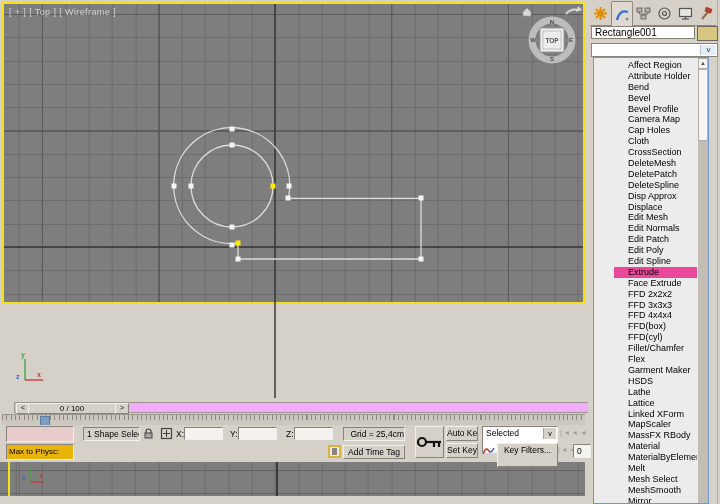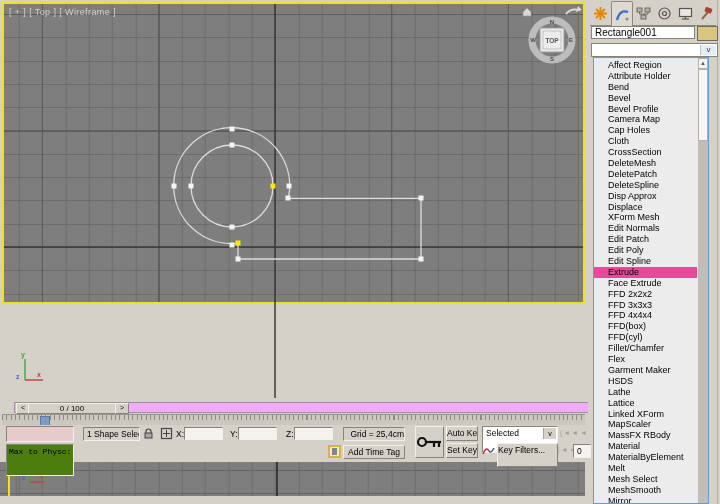--- a/index.html
+++ b/index.html
@@ -38,55 +38,55 @@
   .trackbar .ticks{position:absolute;left:0;top:0;width:100%;height:5px;
     background:repeating-linear-gradient(to right,#8f8b83 0 1px,transparent 1px 4.35px);}
   .trackbar .marker{position:absolute;left:38px;top:1px;width:8px;height:8px;background:#7d9cc2;border:1px solid #5a7aa0;}
   
   .statusbar{position:absolute;left:0;top:425px;width:593px;height:37px;background:#d5d1c9;font-size:8.5px;}
   .sunken{border:1px solid;border-color:#87837b #f2f0ea #f2f0ea #87837b;box-sizing:border-box;}
   .raised{border:1px solid;border-color:#f2f0ea #87837b #87837b #f2f0ea;box-sizing:border-box;background:#d5d1c9;}
   .field{background:#f4f3f0;border:1px solid;border-color:#87837b #f2f0ea #f2f0ea #87837b;box-sizing:border-box;}
   .sb{position:absolute;overflow:hidden;white-space:nowrap;}
   .listener-pink{left:6px;top:1px;width:68px;height:16px;background:#e6cbca;}
-  .listener-white{left:6px;top:19px;width:68px;height:32px;background:#4d7c0f;
-    font-family:Liberation Mono, monospace;font-size:8px;line-height:14px;padding-left:2px;}
+  .listener-white{left:6px;top:19px;width:68px;height:16px;background:#eab308;
+    font-family:Liberation Sans, sans-serif;font-size:8px;line-height:14px;padding-left:2px;}
   .sel-status{left:83px;top:2px;width:57px;height:14px;line-height:12px;padding-left:3px;}
   .icon-btn{position:absolute;width:14px;height:14px;}
   .coord-label{position:absolute;top:4px;}
   .coord-field{position:absolute;top:2px;width:39px;height:13px;}
   .grid-box{left:343px;top:2px;width:62px;height:14px;line-height:12px;text-align:right;}
   .prompt{left:84px;top:20px;width:238px;height:14px;line-height:14px;}
   .addtag{left:343px;top:20px;width:62px;height:14px;line-height:12px;text-align:center;}
   .keybtn{left:415px;top:1px;width:29px;height:32px;}
   .akbtn{left:446px;top:1px;width:32px;height:15px;line-height:13px;text-align:center;}
   .skbtn{left:446px;top:18px;width:32px;height:15px;line-height:13px;text-align:center;}
   .selfilter{left:482px;top:1px;width:76px;height:27px;background:#fff;line-height:13px;padding-left:3px;}
   .selfilter .arr{position:absolute;right:1px;top:1px;width:12px;height:11px;background:#d5d1c9;
     font-size:7px;text-align:center;line-height:11px;border-left:1px solid #a8a49c;}
-  .kfbtn{left:497px;top:18px;width:61px;height:24px;line-height:13px;}
+  .kfbtn{left:497px;top:18px;width:61px;height:24px;line-height:13px;text-align:center;}
   .grayglyph{position:absolute;color:#a3a099;font-size:7px;letter-spacing:1px;}
   .framefld{left:573px;top:19px;width:18px;height:14px;line-height:12px;padding-left:3px;}
   
   .panel{position:absolute;left:588px;top:0;width:132px;height:504px;background:#d5d1c9;}
   .panel .vline{position:absolute;left:129px;top:0;width:1px;height:504px;background:#b4b0a8;}
   .tabs{position:absolute;left:2px;top:1px;width:126px;height:26px;display:flex;}
   .tab{width:21px;height:24px;display:flex;align-items:center;justify-content:center;
     border-bottom:1px solid #8d897f;}
   .tab.active{background:#dedad2;border:1px solid #8d897f;border-bottom:none;border-radius:2px 2px 0 0;}
   .name-input{position:absolute;left:3px;top:26px;width:104px;height:13px;background:#fff;
     border:1px solid #87837b;font-size:10px;line-height:12px;padding-left:3px;box-sizing:border-box;}
   .swatch{position:absolute;left:109px;top:26px;width:19px;height:13px;background:#d8c67e;border:1px solid #6e6a62;}
   .combo{position:absolute;left:3px;top:43px;width:127px;height:14px;background:#fff;border:1px solid #87837b;box-sizing:border-box;}
   .combo .arrow{position:absolute;right:1px;top:1px;width:15px;height:10px;background:#e4ecf6;
     font-size:8px;text-align:center;line-height:10px;color:#333;border-left:1px solid #b8c4d4;}
   
   .dropdown{position:absolute;left:593px;top:57px;width:116px;height:447px;background:#ececec;
     border:1px solid #7398c6;box-sizing:border-box;z-index:10;font-size:9px;}
-  .dd-items{position:absolute;left:0;top:2px;right:11px;bottom:0;overflow:hidden;}
+  .dd-items{position:absolute;left:0;top:2px;right:11px;bottom:0;overflow:hidden;padding-left:20px;}
   .dd-item{height:10.9px;line-height:10.9px;padding-left:14px;white-space:nowrap;}
   .dd-item.selected{background:#ec4899;}
   .dd-scroll{position:absolute;right:0;top:0;width:10px;height:445px;background:#c2beb6;}
   .dd-up{position:absolute;left:0;top:0;width:10px;height:11px;background:#f4f3f0;border:1px solid #b4b0a8;
     box-sizing:border-box;font-size:6px;text-align:center;line-height:9px;color:#555;}
   .dd-thumb{position:absolute;left:0;top:11px;width:10px;height:72px;background:#f7f6f4;border:1px solid #b4b0a8;box-sizing:border-box;}
 </style>
 </head>
 <body>
 
@@ -302,21 +302,21 @@
         <div class="dd-item">Bevel Profile</div>
         <div class="dd-item">Camera Map</div>
         <div class="dd-item">Cap Holes</div>
         <div class="dd-item">Cloth</div>
         <div class="dd-item">CrossSection</div>
         <div class="dd-item">DeleteMesh</div>
         <div class="dd-item">DeletePatch</div>
         <div class="dd-item">DeleteSpline</div>
         <div class="dd-item">Disp Approx</div>
         <div class="dd-item">Displace</div>
-        <div class="dd-item">XForm Mesh</div>
+        <div class="dd-item">Edit Mesh</div>
         <div class="dd-item">Edit Normals</div>
         <div class="dd-item">Edit Patch</div>
         <div class="dd-item">Edit Poly</div>
         <div class="dd-item">Edit Spline</div>
         <div class="dd-item selected">Extrude</div>
         <div class="dd-item">Face Extrude</div>
         <div class="dd-item">FFD 2x2x2</div>
         <div class="dd-item">FFD 3x3x3</div>
         <div class="dd-item">FFD 4x4x4</div>
         <div class="dd-item">FFD(box)</div>

